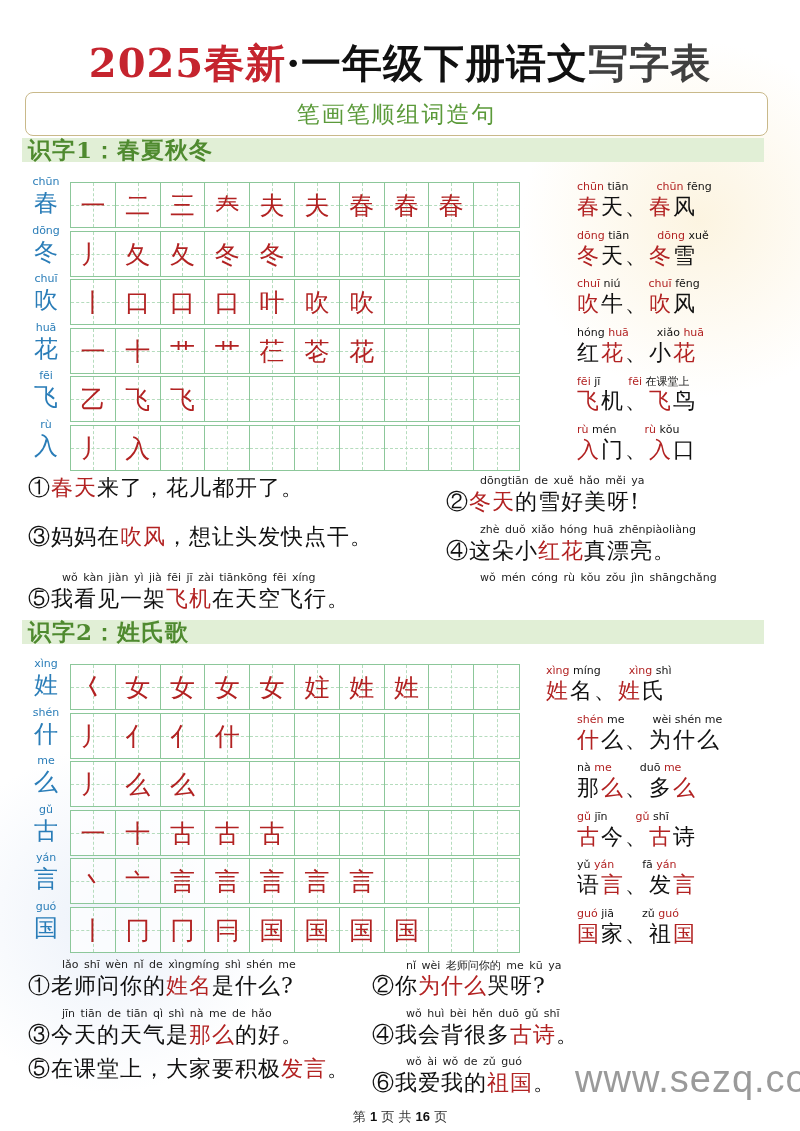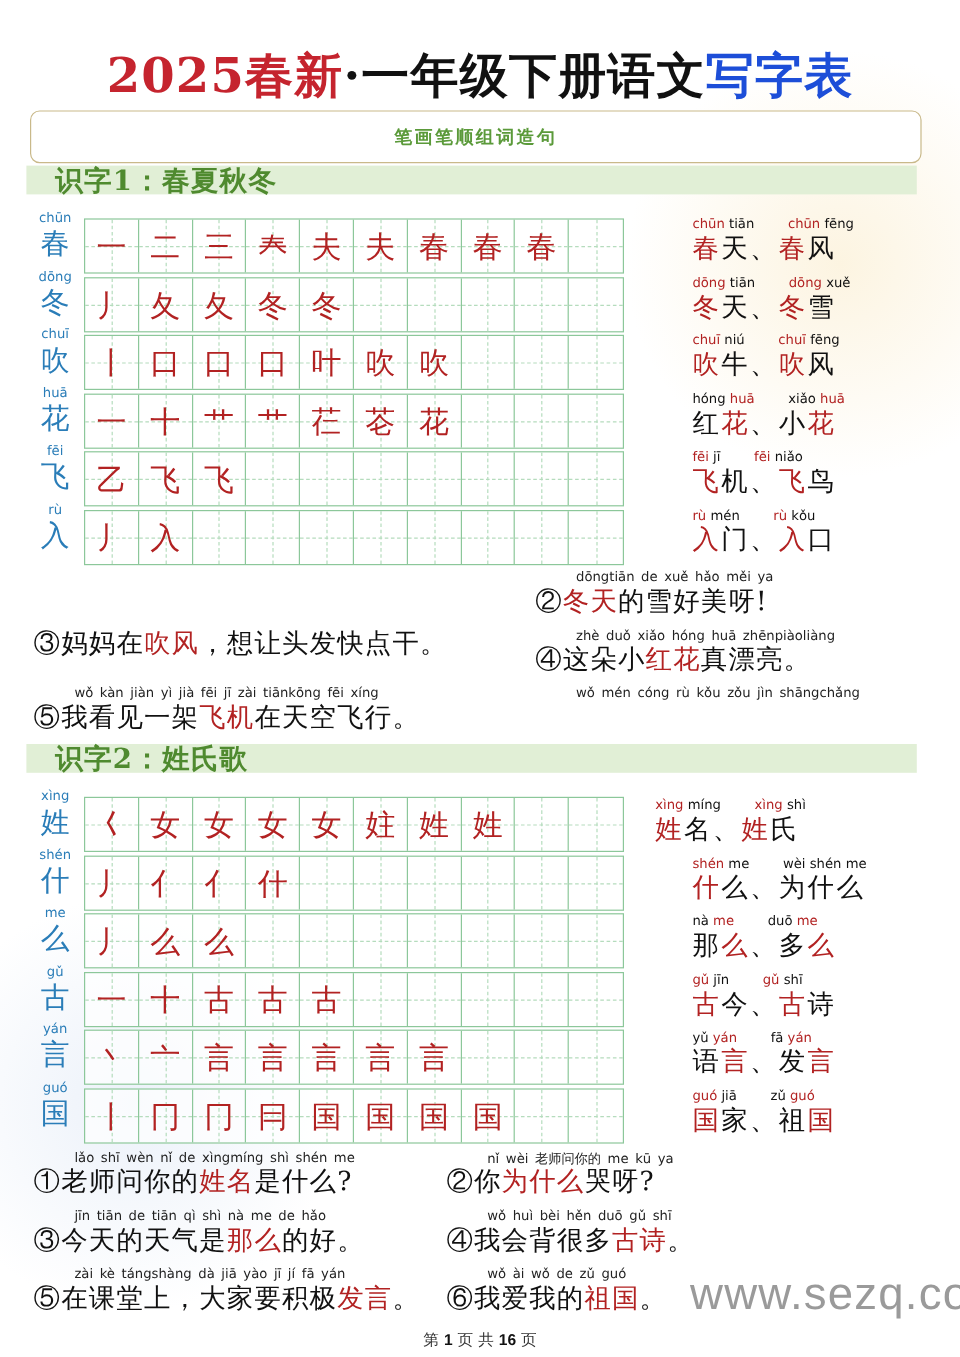--- a/index.html
+++ b/index.html
@@ -6,26 +6,26 @@
   html, body { width: 800px; height: 1131px; background: #ffffff; overflow: hidden; }
   body { position: relative; font-family: "DejaVu Sans", "Liberation Sans", sans-serif; color: #111; }
 
   .bg-deco { position: absolute; border-radius: 50%; pointer-events: none; }
   .bg-deco.a { right: -80px; top: 40px; width: 360px; height: 360px; background: radial-gradient(circle, rgba(250,235,200,0.55), rgba(255,255,255,0) 70%); }
   .bg-deco.b { left: -60px; top: 740px; width: 340px; height: 360px; background: radial-gradient(circle, rgba(220,230,245,0.55), rgba(255,255,255,0) 70%); }
 
   .title { position: absolute; top: 36px; left: 0; width: 800px; text-align: center; font-size: 40px; font-weight: bold; letter-spacing: 1px; font-family: "DejaVu Serif", serif; }
   .title .t1 { color: #c5242e; }
   .title .t2 { color: #111111; }
-  .title .t3 { color: #1d4ed8; }
+  .title .t3 { color: #404040; }
 
   .subtitle-box { position: absolute; left: 25px; top: 92px; width: 743px; height: 44px; border: 1.5px solid #c9b98a; border-radius: 8px; background: #fff; display: flex; align-items: center; justify-content: center; }
-  .subtitle-box span { color: #5b9a3a; font-size: 15px; font-weight: bold; font-family: "DejaVu Serif", serif; letter-spacing: 2px; }
-
-  .lesson-header { position: absolute; left: 22px; width: 742px; height: 24px; background: #e1efd6; display: flex; align-items: center; padding-left: 24px; }
+  .subtitle-box span { color: #5b9a3a; font-size: 23px; font-weight: normal; font-family: "DejaVu Serif", serif; letter-spacing: 2px; }
+
+  .lesson-header { position: absolute; left: 22px; width: 742px; height: 24px; background: #e1efd6; display: flex; align-items: center; padding-left: 6px; }
   .lesson-header span { color: #4f8a2f; font-size: 23px; font-weight: bold; font-family: "DejaVu Serif", serif; letter-spacing: 1px; }
 
   .char-row { position: absolute; left: 22px; height: 46px; }
   .char-label { position: absolute; left: 0; top: -6px; width: 48px; text-align: center; }
   .char-label .py { display: block; font-size: 11px; color: #2a7db8; line-height: 12px; }
   .char-label .hz { display: block; font-size: 24px; color: #2a7db8; line-height: 30px; font-family: "DejaVu Serif", serif; }
 
   .grid { position: absolute; left: 48px; top: 0; width: 450px; height: 46px; border: 1.5px solid #8cc79a; display: flex; background: rgba(255,255,255,0.7); }
   .cell { position: relative; width: 45px; height: 100%; border-right: 1px solid #8cc79a; display: flex; align-items: center; justify-content: center; }
   .cell:last-child { border-right: none; }
@@ -302,28 +302,29 @@
     </div>
     <div class="word-pair" style="left:577px;top:277px">
       <div class="pyline"><span class="red">chuī</span> <span class="blk">niú</span><span style="display:inline-block;width:28px"></span><span class="red">chuī</span> <span class="blk">fēng</span></div>
       <div class="hzline"><span class="red">吹</span><span class="blk">牛</span><span class="blk">、</span><span class="red">吹</span><span class="blk">风</span></div>
     </div>
     <div class="word-pair" style="left:577px;top:326px">
       <div class="pyline"><span class="blk">hóng</span> <span class="red">huā</span><span style="display:inline-block;width:28px"></span><span class="blk">xiǎo</span> <span class="red">huā</span></div>
       <div class="hzline"><span class="blk">红</span><span class="red">花</span><span class="blk">、</span><span class="blk">小</span><span class="red">花</span></div>
     </div>
     <div class="word-pair" style="left:577px;top:374px">
-      <div class="pyline"><span class="red">fēi</span> <span class="blk">jī</span><span style="display:inline-block;width:28px"></span><span class="red">fēi</span> <span class="blk">niǎo</span></div>
+      <div class="pyline"><span class="red">fēi</span> <span class="blk">jī</span><span style="display:inline-block;width:28px"></span><span class="red">fēi</span> <span class="blk">在课堂上</span></div>
       <div class="hzline"><span class="red">飞</span><span class="blk">机</span><span class="blk">、</span><span class="red">飞</span><span class="blk">鸟</span></div>
     </div>
     <div class="word-pair" style="left:577px;top:423px">
       <div class="pyline"><span class="red">rù</span> <span class="blk">mén</span><span style="display:inline-block;width:28px"></span><span class="red">rù</span> <span class="blk">kǒu</span></div>
       <div class="hzline"><span class="red">入</span><span class="blk">门</span><span class="blk">、</span><span class="red">入</span><span class="blk">口</span></div>
     </div>
     <div class="sentence" style="left:28px;top:474px">
+      <span class="hzline"><span class="blk">①</span><span class="blk"></span><span class="red">春天</span><span class="blk">来了，花儿都开了。</span></span>
     </div>
     <div class="sentence" style="left:446px;top:474px">
       <span class="pyline">dōngtiān de xuě hǎo měi ya</span>
       <span class="hzline"><span class="blk">②</span><span class="blk"></span><span class="red">冬天</span><span class="blk">的雪好美呀!</span></span>
     </div>
     <div class="sentence" style="left:28px;top:523px">
       <span class="hzline"><span class="blk">③</span><span class="blk">妈妈在</span><span class="red">吹风</span><span class="blk">，想让头发快点干。</span></span>
     </div>
     <div class="sentence" style="left:446px;top:523px">
       <span class="pyline">zhè duǒ xiǎo hóng huā zhēnpiàoliàng</span>
@@ -601,21 +602,20 @@
     </div>
     <div class="sentence" style="left:28px;top:1007px">
       <span class="pyline">jīn tiān de tiān qì shì nà me de hǎo</span>
       <span class="hzline"><span class="blk">③</span><span class="blk">今天的天气是</span><span class="red">那么</span><span class="blk">的好。</span></span>
     </div>
     <div class="sentence" style="left:372px;top:1007px">
       <span class="pyline">wǒ huì bèi hěn duō gǔ shī</span>
       <span class="hzline"><span class="blk">④</span><span class="blk">我会背很多</span><span class="red">古诗</span><span class="blk">。</span></span>
     </div>
     <div class="sentence" style="left:28px;top:1055px">
-      <span class="pyline">zài kè tángshàng  dà jiā yào jī jí fā yán</span>
       <span class="hzline"><span class="blk">⑤</span><span class="blk">在课堂上，大家要积极</span><span class="red">发言</span><span class="blk">。</span></span>
     </div>
     <div class="sentence" style="left:372px;top:1055px">
       <span class="pyline">wǒ ài wǒ de zǔ guó</span>
       <span class="hzline"><span class="blk">⑥</span><span class="blk">我爱我的</span><span class="red">祖国</span><span class="blk">。</span></span>
     </div>
   </div>
 
 <div class="watermark">www.sezq.com</div>
 

